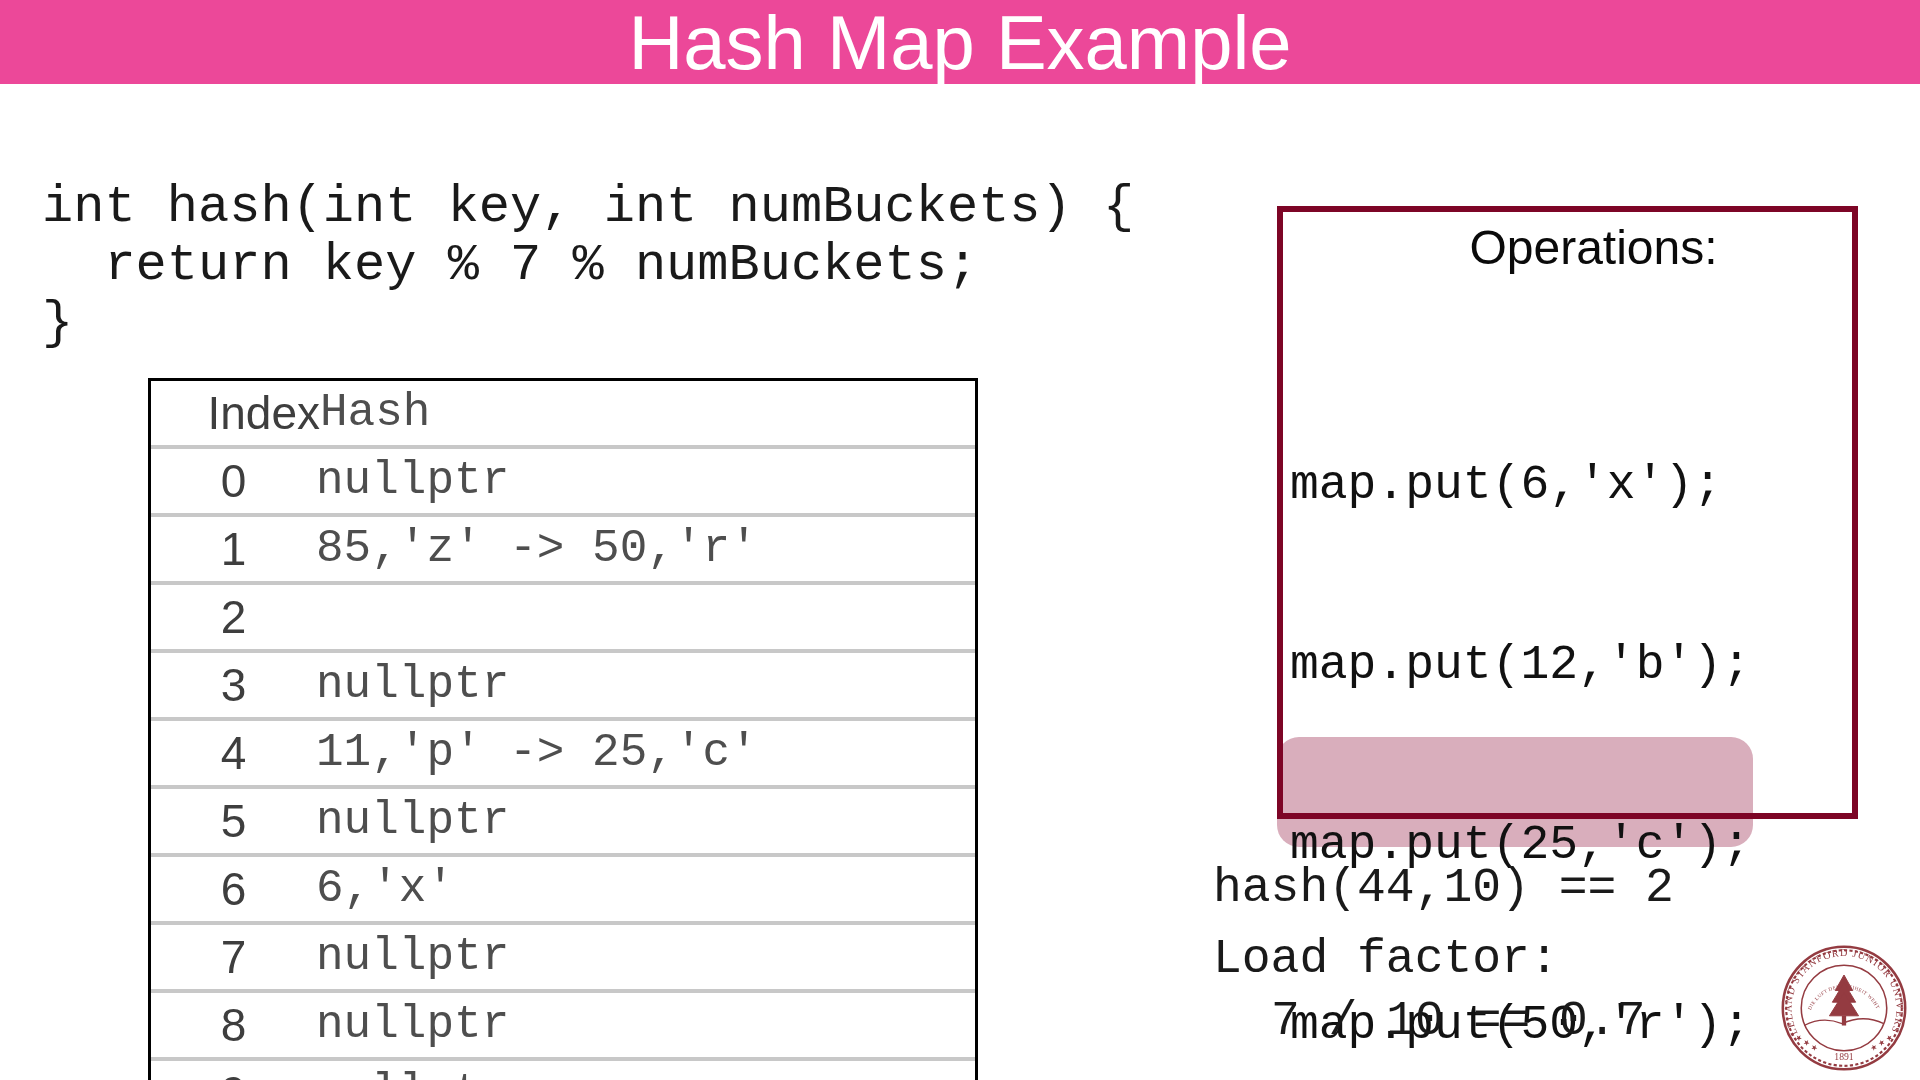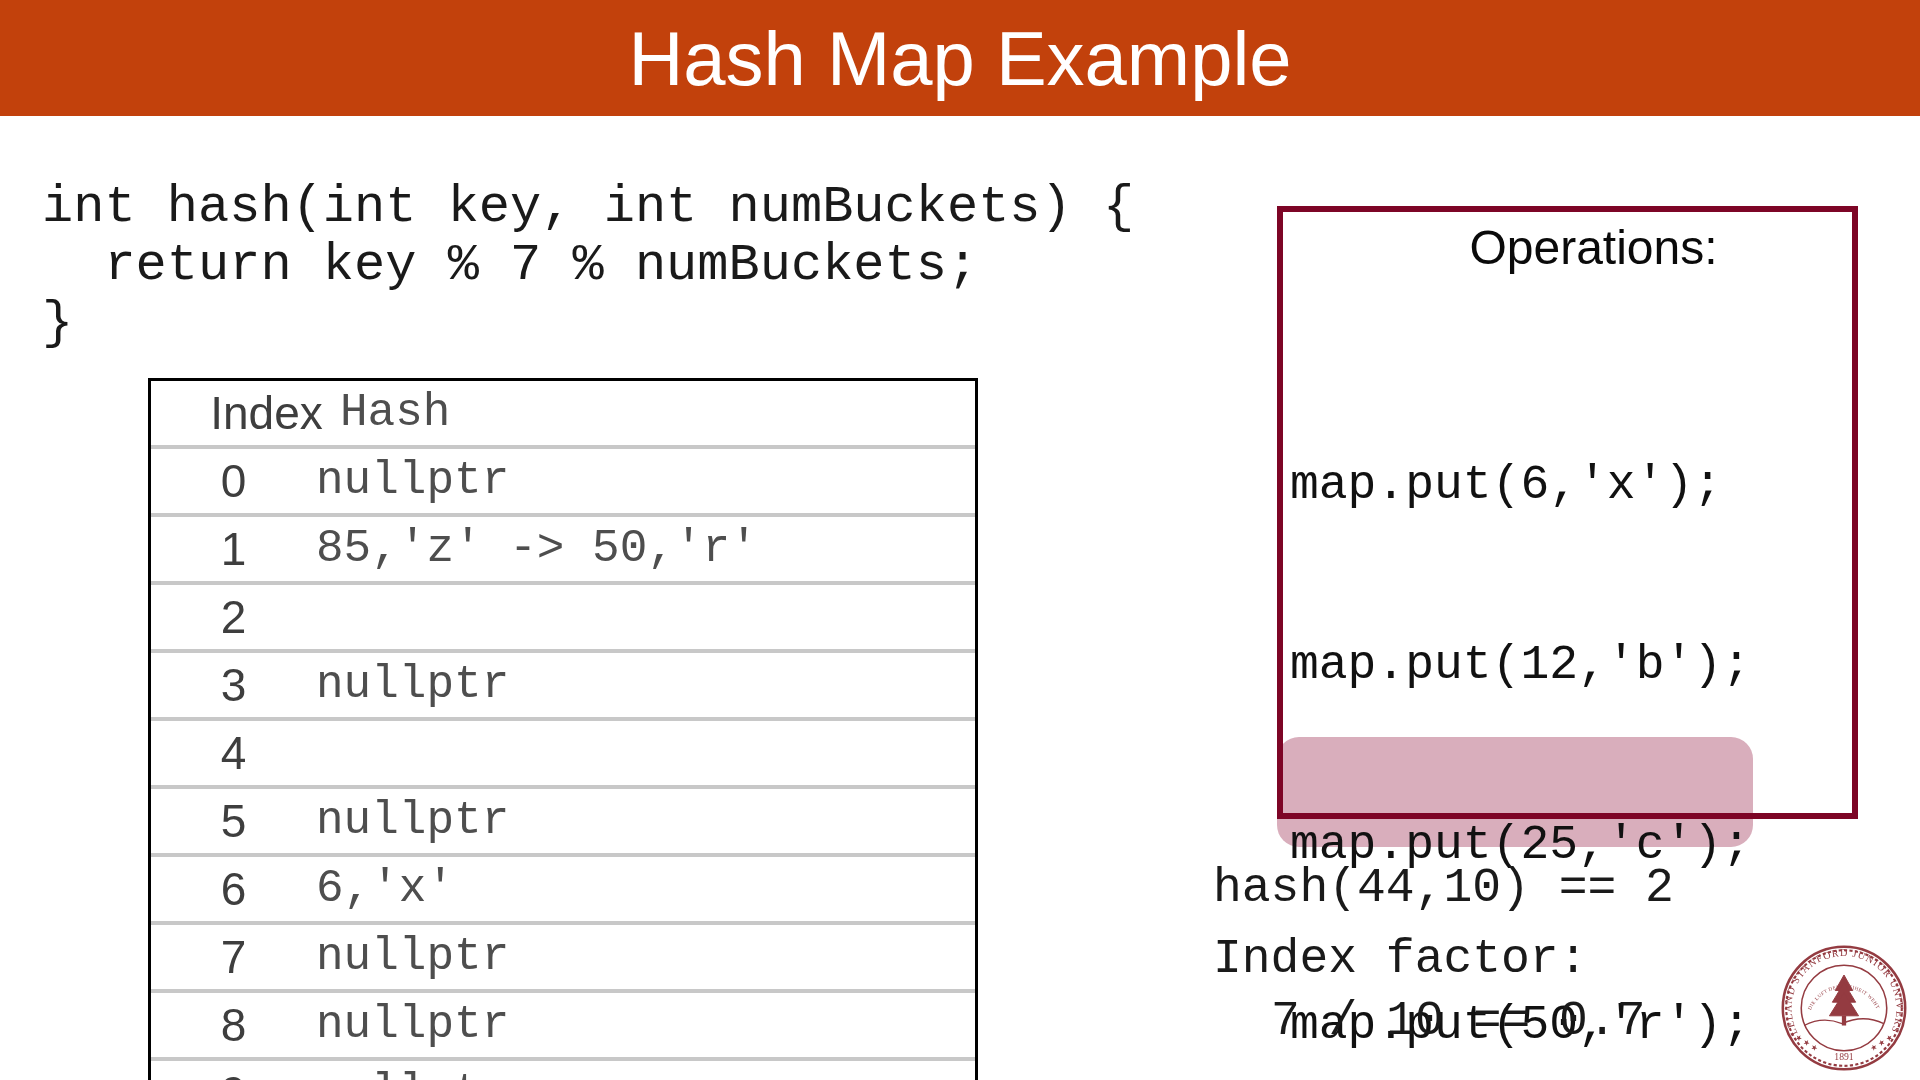--- a/index.html
+++ b/index.html
@@ -2,22 +2,22 @@
 <html><head>
 <meta charset="utf-8">
 <style>
   html,body{margin:0;padding:0;}
   body{
     width:1920px;height:1080px;position:relative;overflow:hidden;
     background:#ffffff;font-family:"Liberation Sans",sans-serif;
   }
   
   .titlebar{
-    position:absolute;left:0;top:0;width:1920px;height:116px;
-    background:#c2410c;display:flex;align-items:center;justify-content:center;
+    position:absolute;left:0;top:0;width:1920px;height:84px;
+    background:#ec4899;display:flex;align-items:center;justify-content:center;
   }
   .titlebar .title{
     color:#ffffff;font-size:76px;font-family:"Liberation Sans",sans-serif;
     letter-spacing:0px;
   }
   
   .code-block{
     position:absolute;left:42px;top:179px;
     font-family:"Liberation Mono",monospace;font-size:52px;line-height:58px;
     color:#1A1A1A;white-space:pre;
@@ -32,21 +32,21 @@
     display:flex;align-items:center;box-sizing:content-box;
   }
   .trow .idx{
     width:165px;text-align:center;flex:0 0 165px;
     font-family:"Liberation Sans",sans-serif;font-size:46px;color:#3E3E3E;
   }
   .trow .val{
     font-family:"Liberation Mono",monospace;font-size:46px;color:#4E4E4E;
     white-space:pre;margin-left:0px;
   }
-  .trow.header .idx{text-align:center;padding-left:34px;width:147px;flex:0 0 147px;margin-left:8px;}
+  .trow.header .idx{text-align:right;padding-left:22px;width:147px;flex:0 0 147px;}
   
   .ops-bg{
     position:absolute;left:1277px;top:206px;width:581px;height:613px;
     background:#ffffff;box-sizing:border-box;
   }
   .ops-highlight{
     position:absolute;left:1277px;top:737px;width:476px;height:110px;
     background:#D9AEBC;border-radius:22px;
   }
   .ops-border{
@@ -103,20 +103,21 @@
   </div>
   <div class="trow">
     <div class="idx">2</div>
   </div>
   <div class="trow">
     <div class="idx">3</div>
     <div class="val">nullptr</div>
   </div>
   <div class="trow">
     <div class="idx">4</div>
+    <div class="val">11,'p' -&gt; 25,'c'</div>
   </div>
   <div class="trow">
     <div class="idx">5</div>
     <div class="val">nullptr</div>
   </div>
   <div class="trow">
     <div class="idx">6</div>
     <div class="val">6,'x'</div>
   </div>
   <div class="trow">
@@ -142,21 +143,21 @@
   <div class="op-line">map.put(12,'b');</div>
   <div class="op-line">map.put(25,'c');</div>
   <div class="op-line">map.put(50,'r');</div>
   
   
   
   
 </div>
 
 <div class="hash-check">hash(44,10) == 2</div>
-<div class="load-label">Index factor:</div>
+<div class="load-label">Load factor:</div>
 <div class="load-value">7 / 10 == 0.7</div>
 
 <svg class="seal" viewBox="-70 -72 140 146">
   <g fill="none" stroke="#943B41">
     <circle cx="0" cy="0" r="63" stroke-width="2.6"></circle>
     <circle cx="0" cy="0" r="59.5" stroke-width="2.2" stroke-dasharray="3.2 2.4"></circle>
     <circle cx="0" cy="0" r="44" stroke-width="1.6"></circle>
   </g>
   <defs>
     <path id="ringTextPath" d="M -47.6 26 A 54 54 0 1 1 47.6 26"></path>

